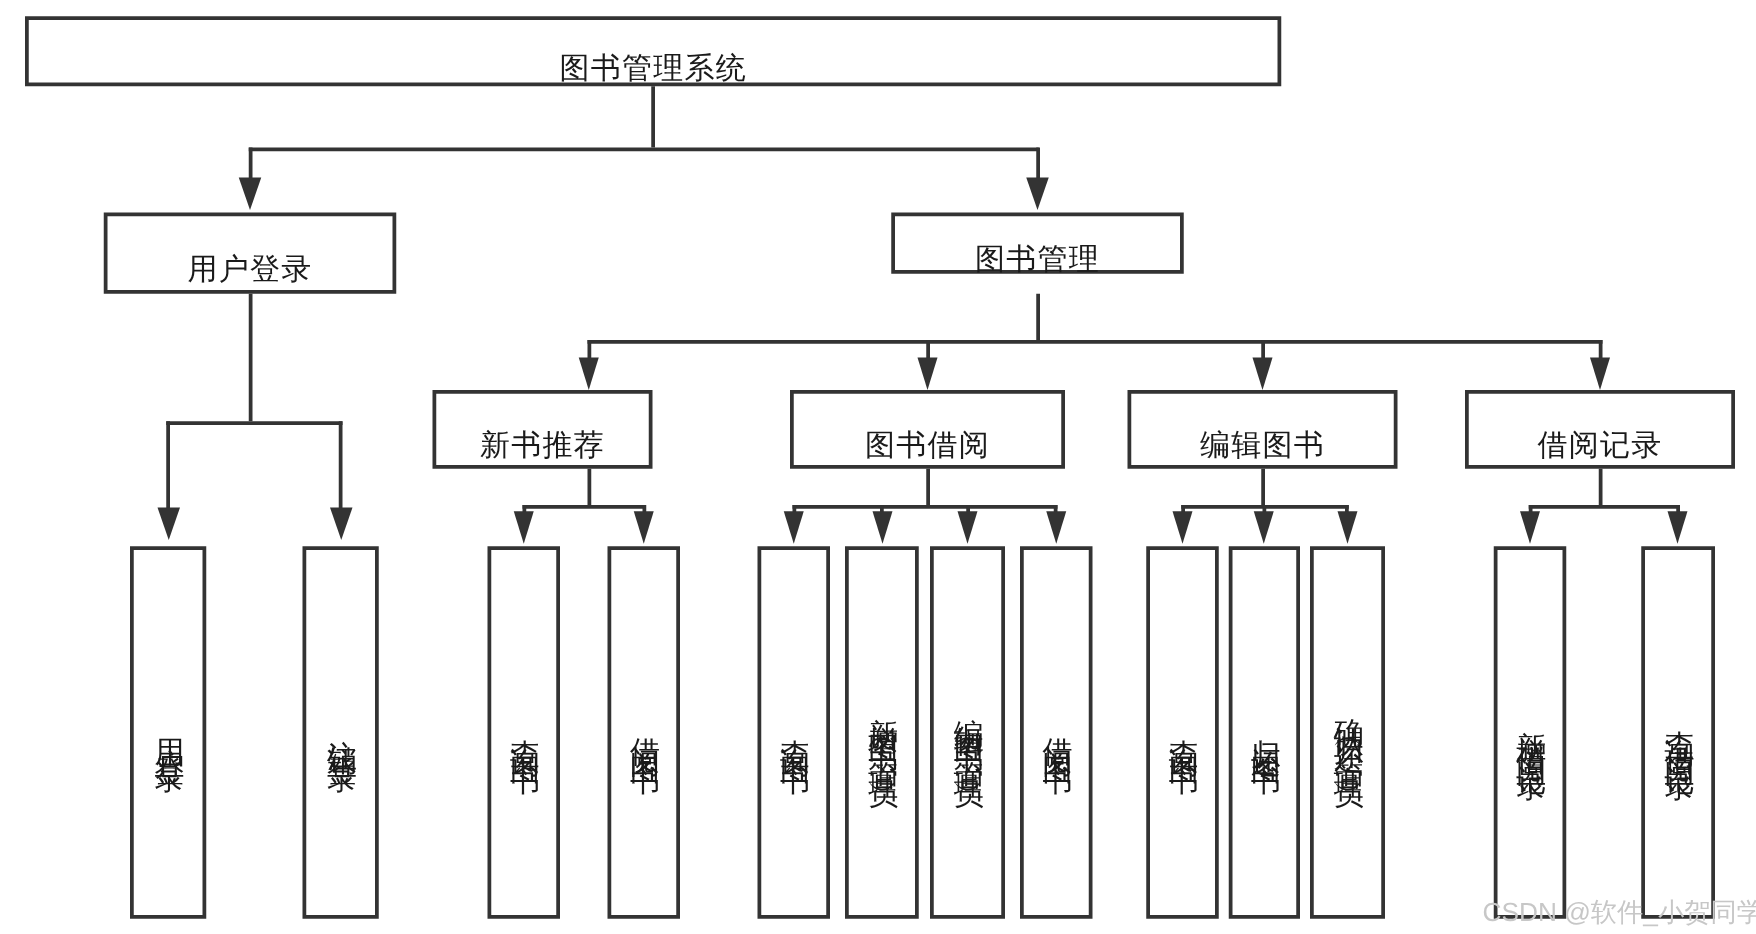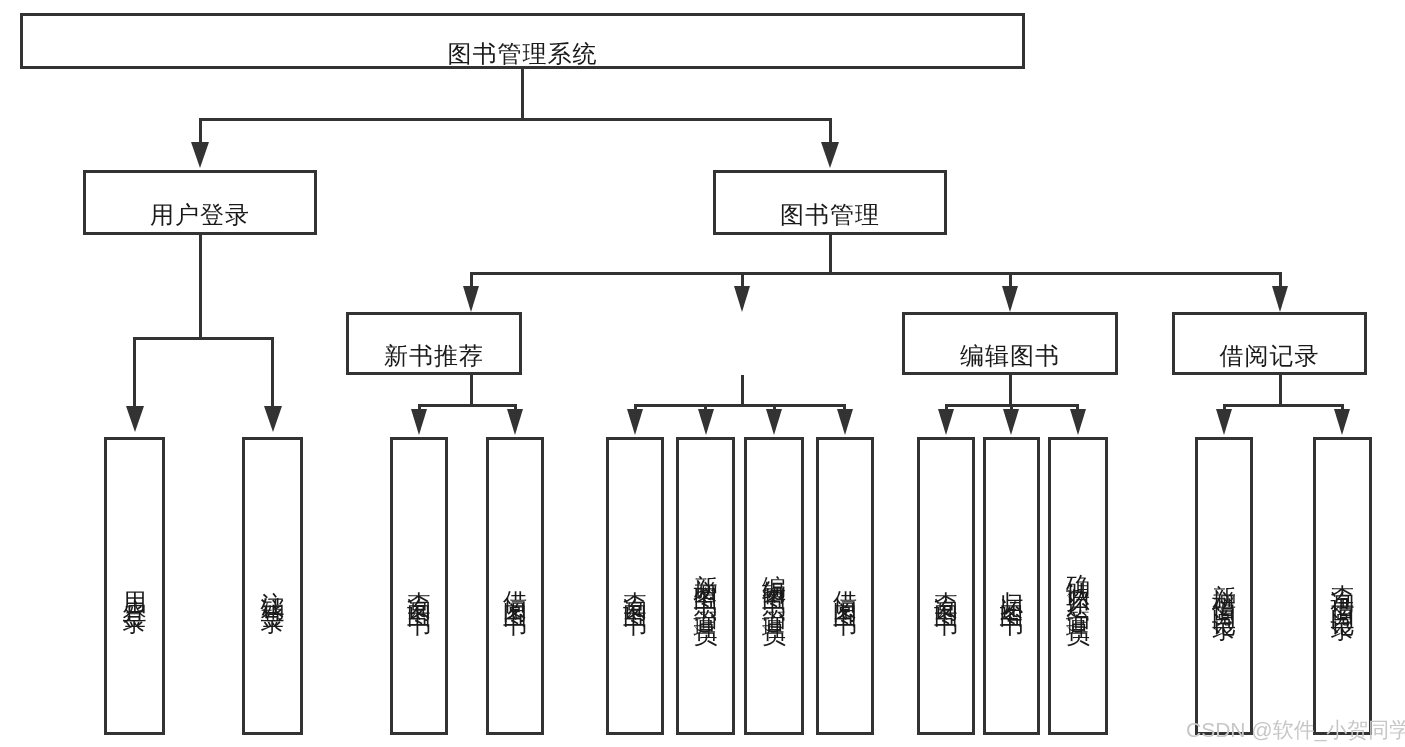--- a/index.html
+++ b/index.html
@@ -45,21 +45,21 @@
   <div class="line" style="left:521px;top:69px;width:3px;height:49px;"></div>
   <div class="line" style="left:199px;top:118px;width:632px;height:3px;"></div>
   <div class="line" style="left:199px;top:118px;width:3px;height:26px;"></div>
   <div class="arrow" style="left:191px;top:142px;"></div>
   <div class="line" style="left:829px;top:118px;width:3px;height:26px;"></div>
   <div class="arrow" style="left:821px;top:142px;"></div>
 
   <div class="box hbox" style="left:83px;top:170px;width:234px;height:65px;">
     <span class="label">用户登录</span>
   </div>
-  <div class="box hbox" style="left:713px;top:170px;width:234px;height:65px;">
+  <div class="box hbox" style="left:713px;top:170px;width:234px;height:49px;">
     <span class="label">图书管理</span>
   </div>
 
   <div class="line" style="left:199px;top:235px;width:3px;height:102px;"></div>
   <div class="line" style="left:133px;top:337px;width:141px;height:3px;"></div>
   <div class="line" style="left:133px;top:337px;width:3px;height:71px;"></div>
   <div class="arrow" style="left:126px;top:406px;"></div>
   <div class="line" style="left:271px;top:337px;width:3px;height:71px;"></div>
   <div class="arrow" style="left:264px;top:406px;"></div>
 
@@ -70,24 +70,27 @@
   <div class="line" style="left:741px;top:272px;width:3px;height:16px;"></div>
   <div class="arrow-s" style="left:734px;top:286px;"></div>
   <div class="line" style="left:1009px;top:272px;width:3px;height:16px;"></div>
   <div class="arrow-s" style="left:1002px;top:286px;"></div>
   <div class="line" style="left:1279px;top:272px;width:3px;height:16px;"></div>
   <div class="arrow-s" style="left:1272px;top:286px;"></div>
 
   <div class="box hbox" style="left:346px;top:312px;width:176px;height:63px;">
     <span class="label">新书推荐</span>
   </div>
+  <div class="box hbox" style="left:632px;top:312px;width:220px;height:63px;">
+    <span class="label">图书借阅</span>
+  </div>
   <div class="box hbox" style="left:902px;top:312px;width:216px;height:63px;">
     <span class="label">编辑图书</span>
   </div>
-  <div class="box hbox" style="left:1172px;top:312px;width:195px;height:63px;text-align:right;">
+  <div class="box hbox" style="left:1172px;top:312px;width:216px;height:63px;text-align:right;">
     <span class="label">借阅记录</span>
   </div>
 
   <div class="line" style="left:470px;top:375px;width:3px;height:30px;"></div>
   <div class="line" style="left:418px;top:404px;width:98px;height:3px;"></div>
   <div class="line" style="left:418px;top:404px;width:3px;height:8px;"></div>
   <div class="arrow-s" style="left:411px;top:409px;"></div>
   <div class="line" style="left:514px;top:404px;width:3px;height:8px;"></div>
   <div class="arrow-s" style="left:507px;top:409px;"></div>
 

